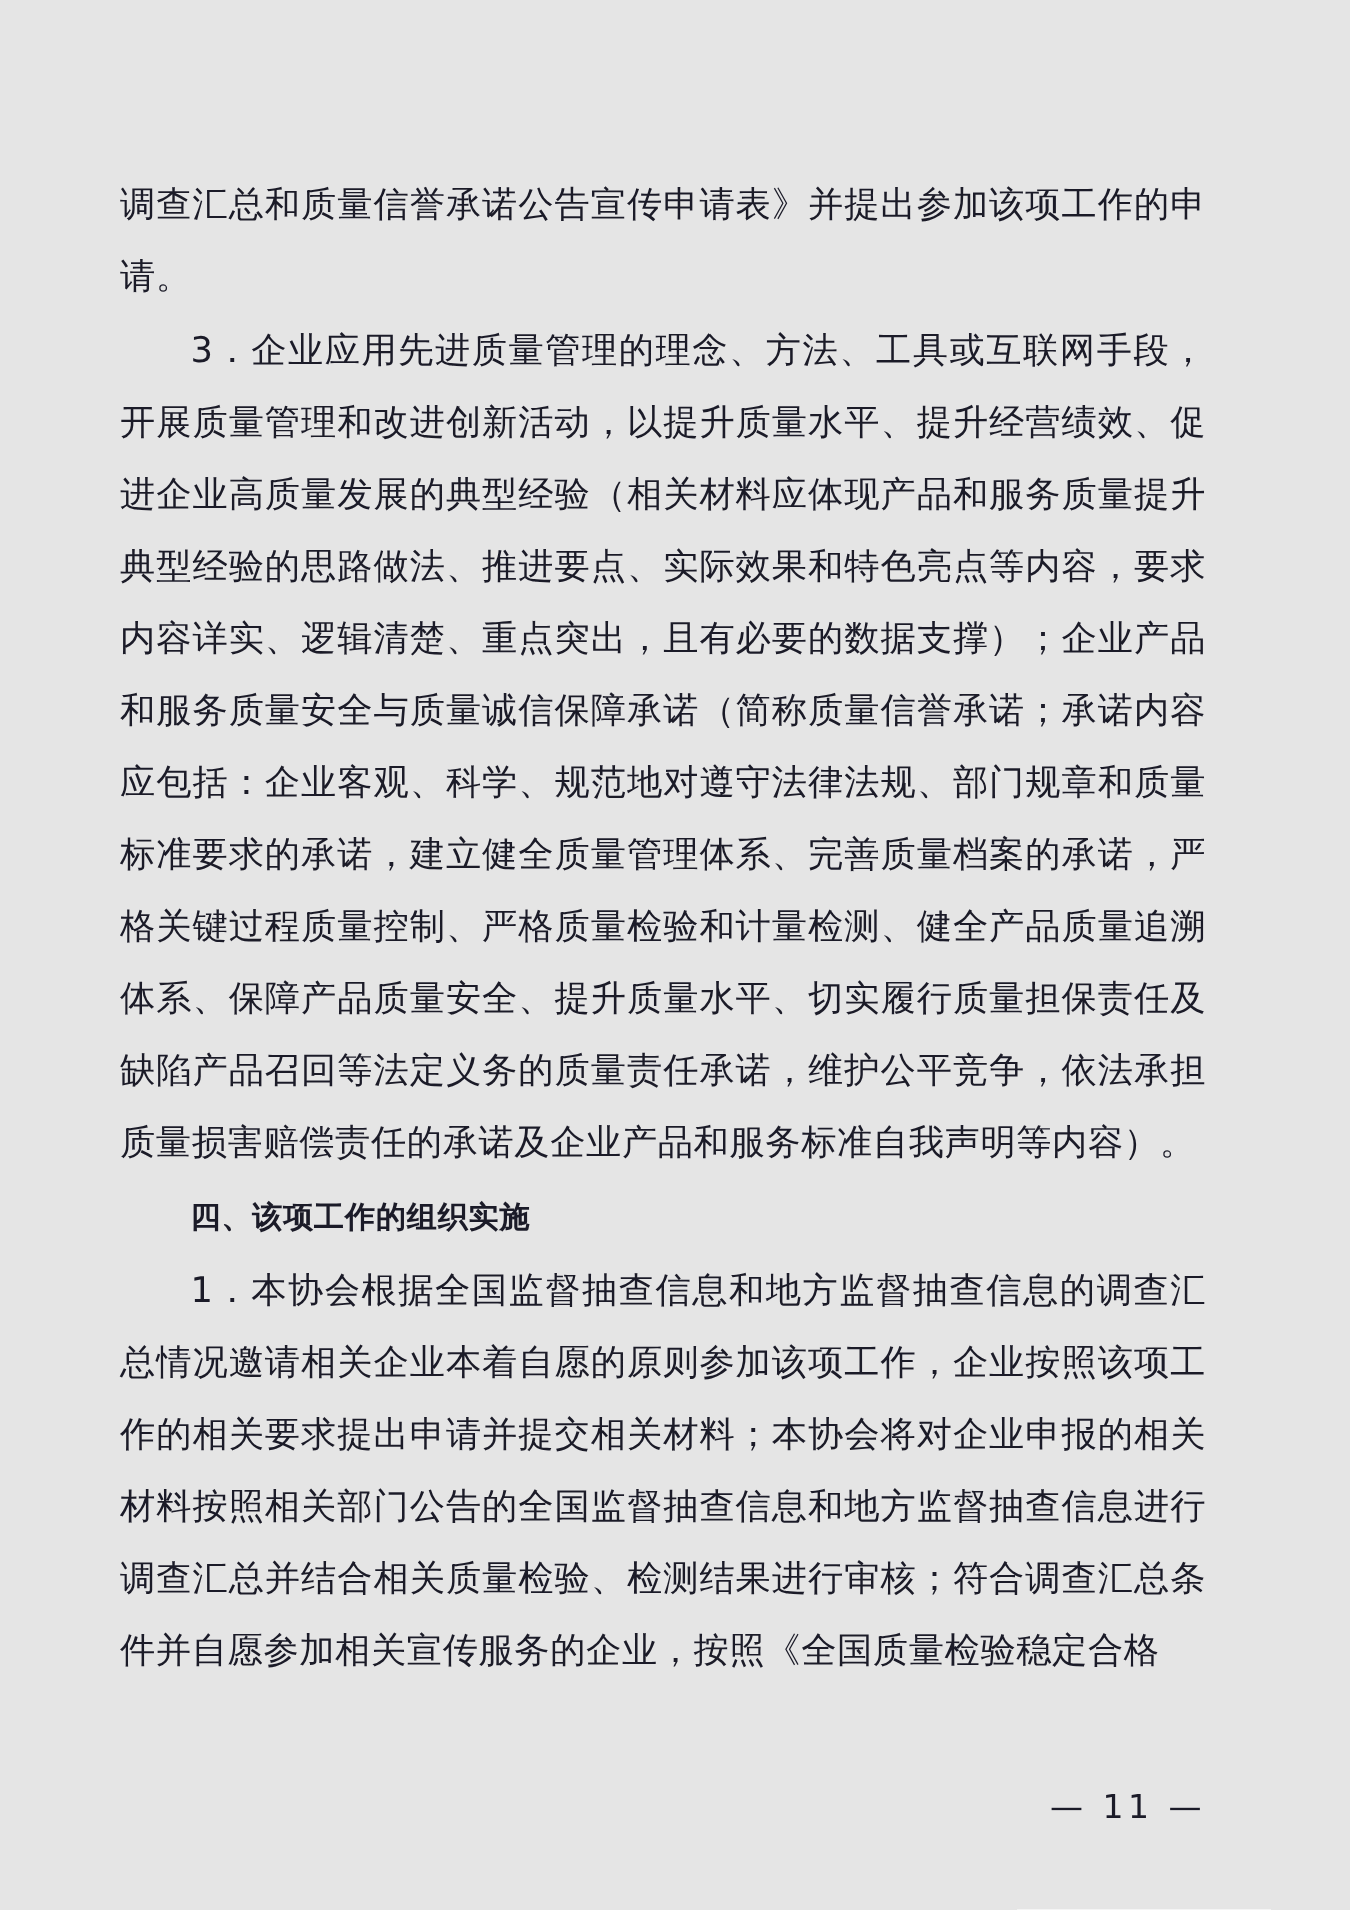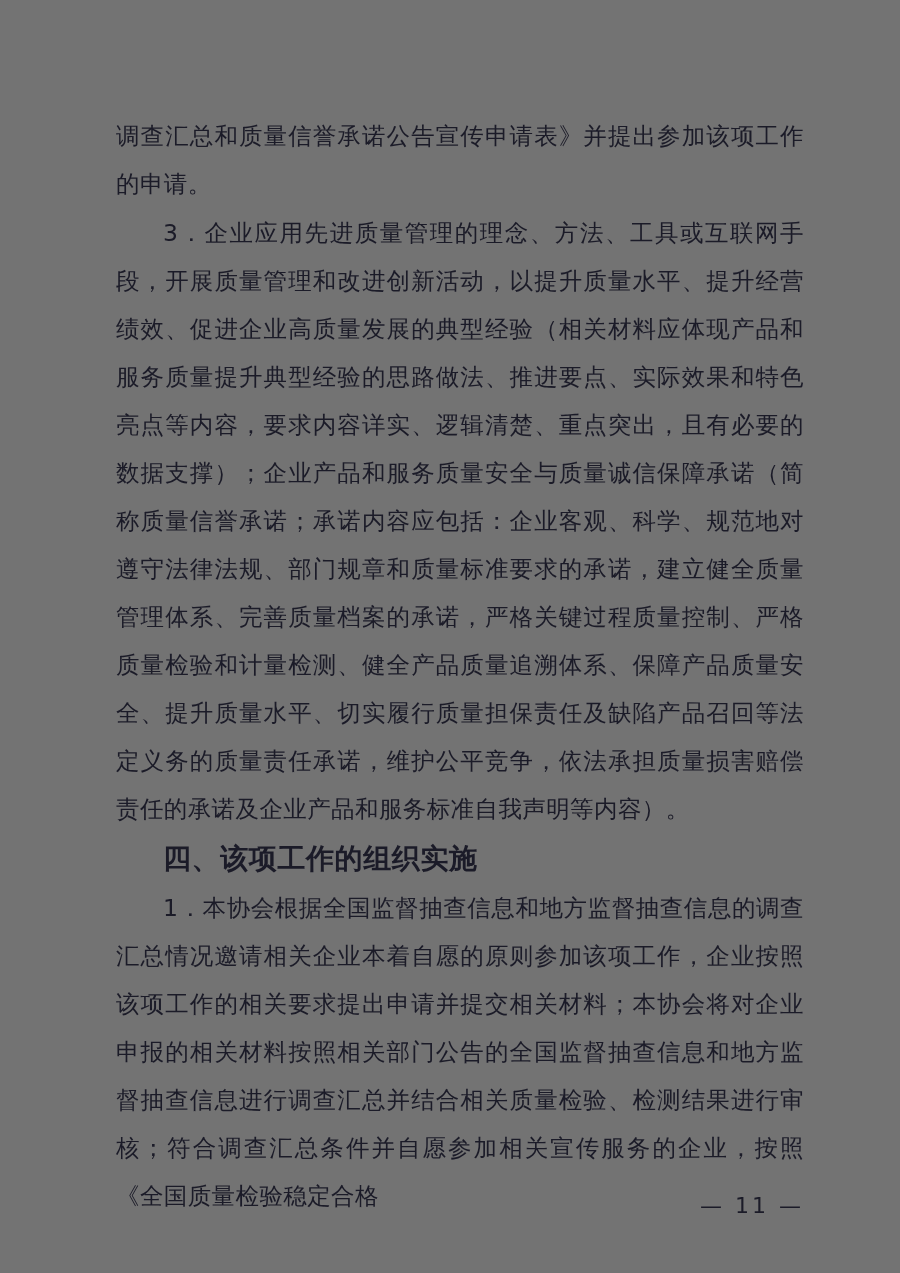--- a/index.html
+++ b/index.html
@@ -4,43 +4,43 @@
 <style>
   html, body {
     margin: 0;
     padding: 0;
     background: #ffffff;
   }
   .page {
     position: relative;
     width: 900px;
     height: 1273px;
-    background: #737373;
+    background: #e5e5e5;
     box-sizing: border-box;
-    padding: 112px 96px 60px 116px;
+    padding: 112px 96px 60px 80px;
     font-family: "DejaVu Sans", "Liberation Sans", sans-serif;
     color: #1b1b28;
     overflow: hidden;
   }
   .body-text {
     font-size: 23.5px;
     line-height: 48px;
     letter-spacing: 0.4px;
     text-align: justify;
     text-justify: inter-ideograph;
   }
   .para {
     margin: 0 0 1px 0;
     text-indent: 0;
   }
   .para.indent {
     text-indent: 47px;
   }
   .heading {
-    font-size: 28px;
+    font-size: 20px;
     line-height: 48px;
     font-weight: bold;
     text-indent: 47px;
     margin: 2px 0 1px 0;
     letter-spacing: 0.6px;
   }
   .page-number {
     position: absolute;
     right: 96px;
     bottom: 55px;

